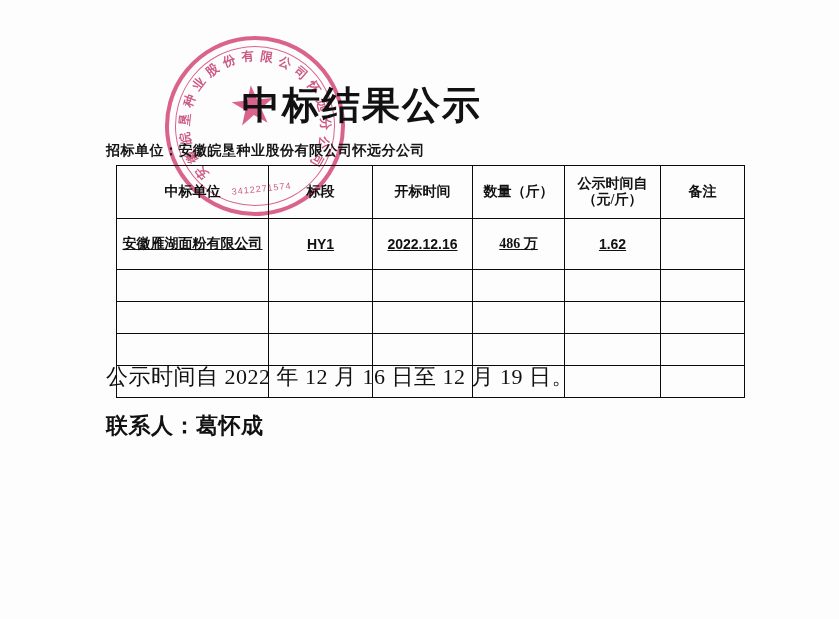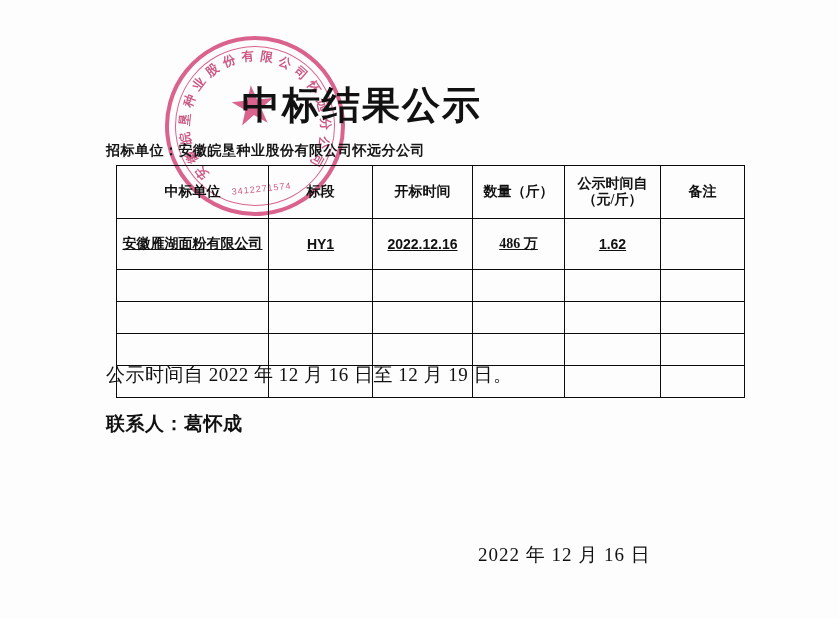--- a/index.html
+++ b/index.html
@@ -160,21 +160,21 @@
   .cell-mono {
     font-family: "Liberation Sans", sans-serif;
     font-weight: bold;
     font-size: 13.5px;
   }
 
   
   .para {
     position: absolute;
     left: 106px;
-    font-size: 19px;
+    font-size: 22px;
     color: #111;
     letter-spacing: 0.5px;
     white-space: nowrap;
   }
   .para-notice { top: 362px; }
   .para-contact { top: 411px; font-weight: bold; }
   .para-phone  { top: 456px; }
   .sign-date {
     position: absolute;
     left: 478px;
@@ -283,15 +283,14 @@
         <td></td>
         <td></td>
         <td></td>
       </tr>
     </tbody>
   </table>
 
   <div class="para para-notice">公示时间自 2022 年 12 月 16 日至 12 月 19 日。</div>
   <div class="para para-contact">联系人：葛怀成</div>
 
-  <div class="sign-date">2022 年 12 月 16 日</div>
 
 </div>
 
 </body></html>

